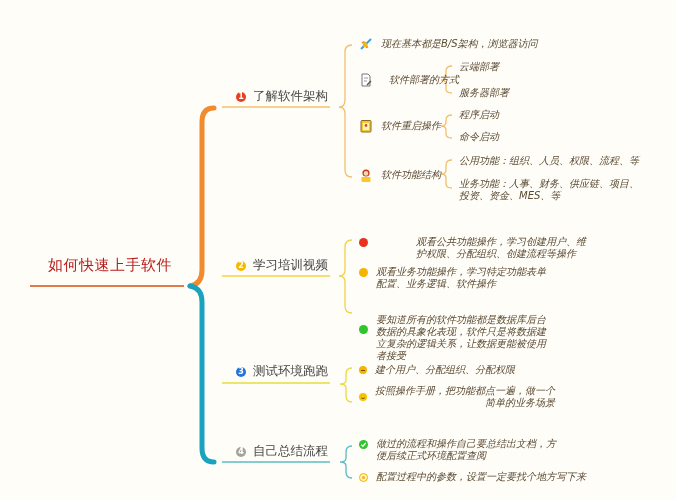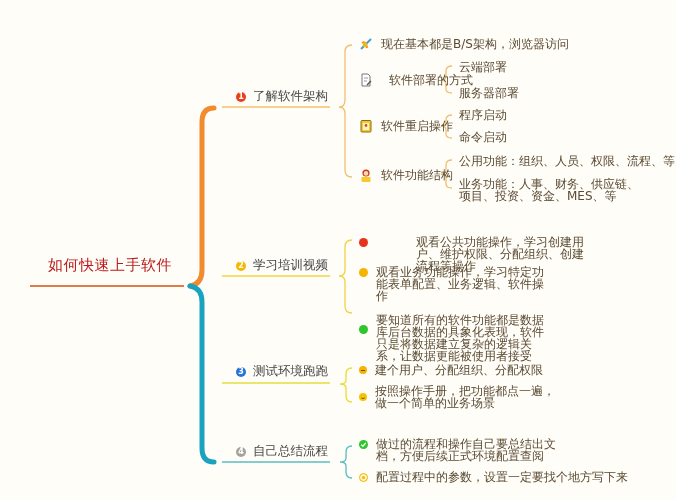--- a/index.html
+++ b/index.html
@@ -8,21 +8,21 @@
     font-family: "DejaVu Sans", "Liberation Sans", sans-serif; color: #4a3f2e;
   }
   .abs { position: absolute; }
   svg.lines { position: absolute; left: 0; top: 0; }
   .root-title { left: 48px; top: 256px; font-size: 15px; color: #b91c1c; letter-spacing: 0.5px; white-space: nowrap; }
   .branch { font-size: 12.5px; color: #444; white-space: nowrap; display: flex; align-items: center; }
   .num-badge {
     width: 10px; height: 10px; border-radius: 50%; color: #fff; font-size: 8px; font-weight: bold;
     display: inline-flex; align-items: center; justify-content: center; margin-right: 7px; line-height: 1;
   }
-  .leaf { font-size: 12px; color: #5a4a32; line-height: 12px; white-space: nowrap; }
+  .leaf { font-size: 10px; color: #5a4a32; line-height: 12px; white-space: nowrap; font-style: italic; }
   .leaf-wrap { white-space: normal; }
   .dot { width: 9px; height: 9px; border-radius: 50%; display: inline-block; }
   .icon-box { width: 14px; height: 14px; display: inline-flex; align-items: center; justify-content: center; }
 </style>
 </head>
 <body>
 
 <svg class="lines" width="676" height="500">
 
   <line x1="30" y1="286" x2="184" y2="286" stroke="#e07b4a" stroke-width="2"></line>
@@ -129,21 +129,21 @@
   <span class="num-badge" style="background:#2673d9;">3</span>
   <span>测试环境跑跑</span>
 </div>
 
 <div class="abs" style="left:359px; top:364px; display:flex; align-items:center;">
   <span class="dot" style="background:#f5b400; width:8px; height:8px; position:relative;">
     <span style="position:absolute; left:2px; top:3.5px; width:4px; height:1px; background:#7a4a10;"></span>
   </span>
   <span class="leaf" style="margin-left:8px;">建个用户、分配组织、分配权限</span>
 </div>
-<div class="abs" style="left:359px; top:385px; display:flex;">
+<div class="abs" style="left:359px; top:385px; display:flex;text-align:right;">
   <span class="dot" style="background:#f5c400; width:8px; height:8px; margin-top:8px; position:relative;">
     <span style="position:absolute; left:2px; top:3px; width:4px; height:2px; border-bottom:1px solid #7a4a10; border-radius:0 0 3px 3px;"></span>
   </span>
   <span class="leaf leaf-wrap" style="margin-left:8px; width:180px;">按照操作手册，把功能都点一遍，做一个简单的业务场景</span>
 </div>
 
 <div class="abs branch" style="left:236px; top:443px;">
   <span class="num-badge" style="background:#a8a29a;">4</span>
   <span>自己总结流程</span>
 </div>

